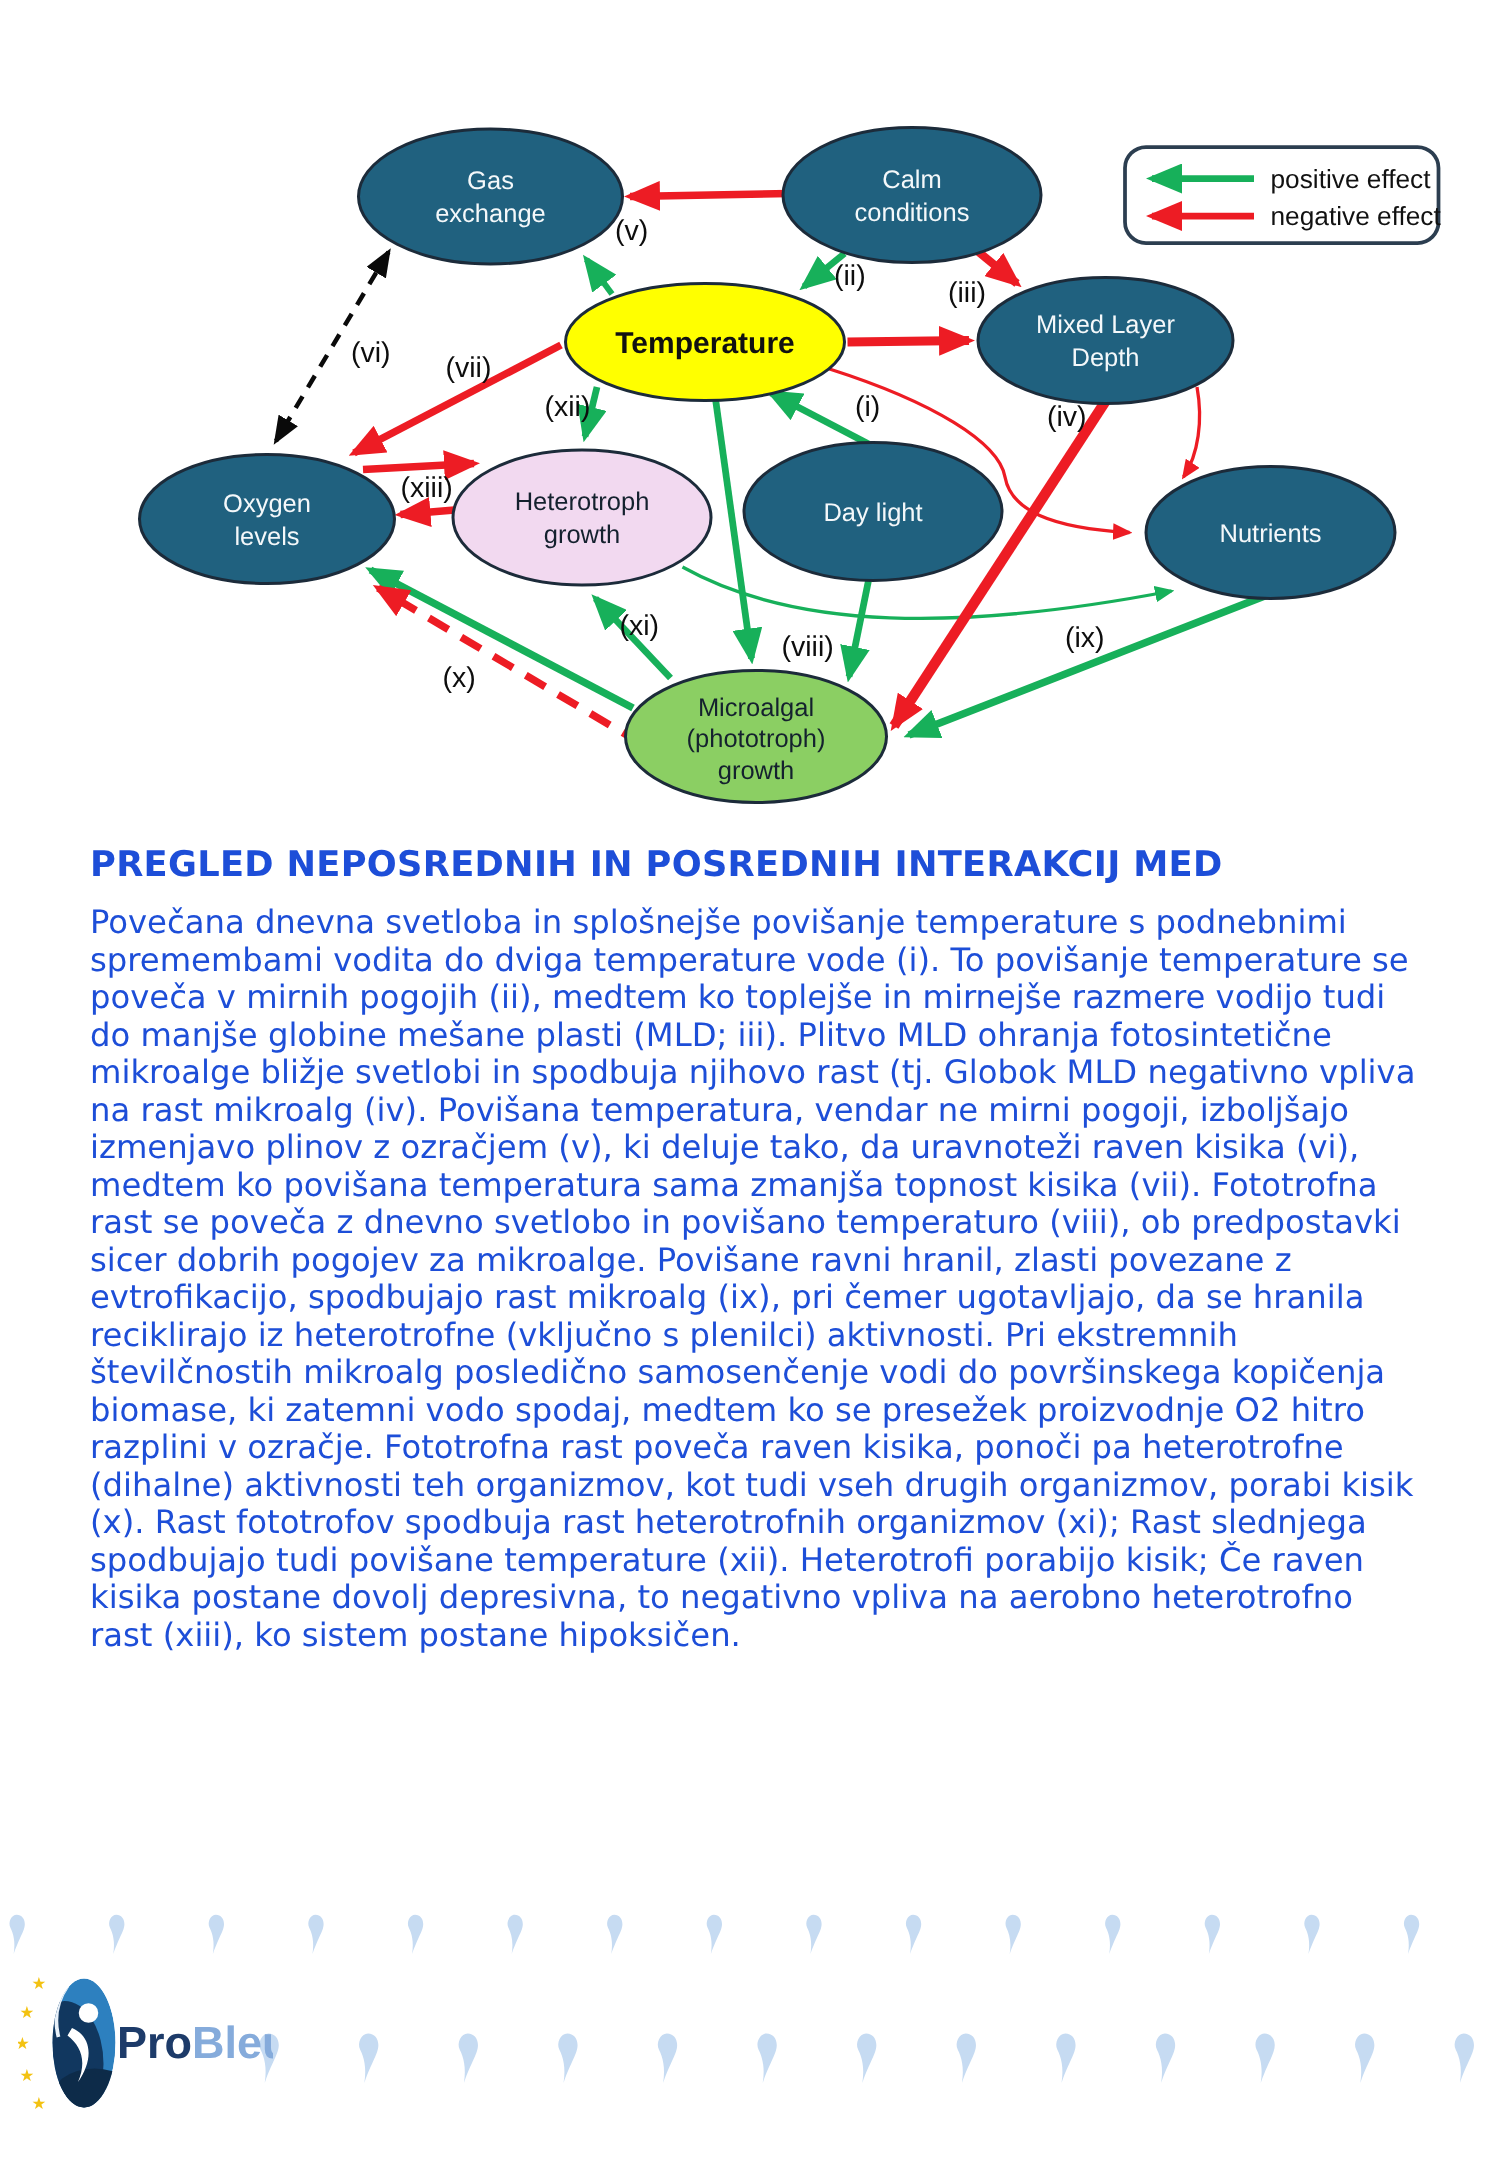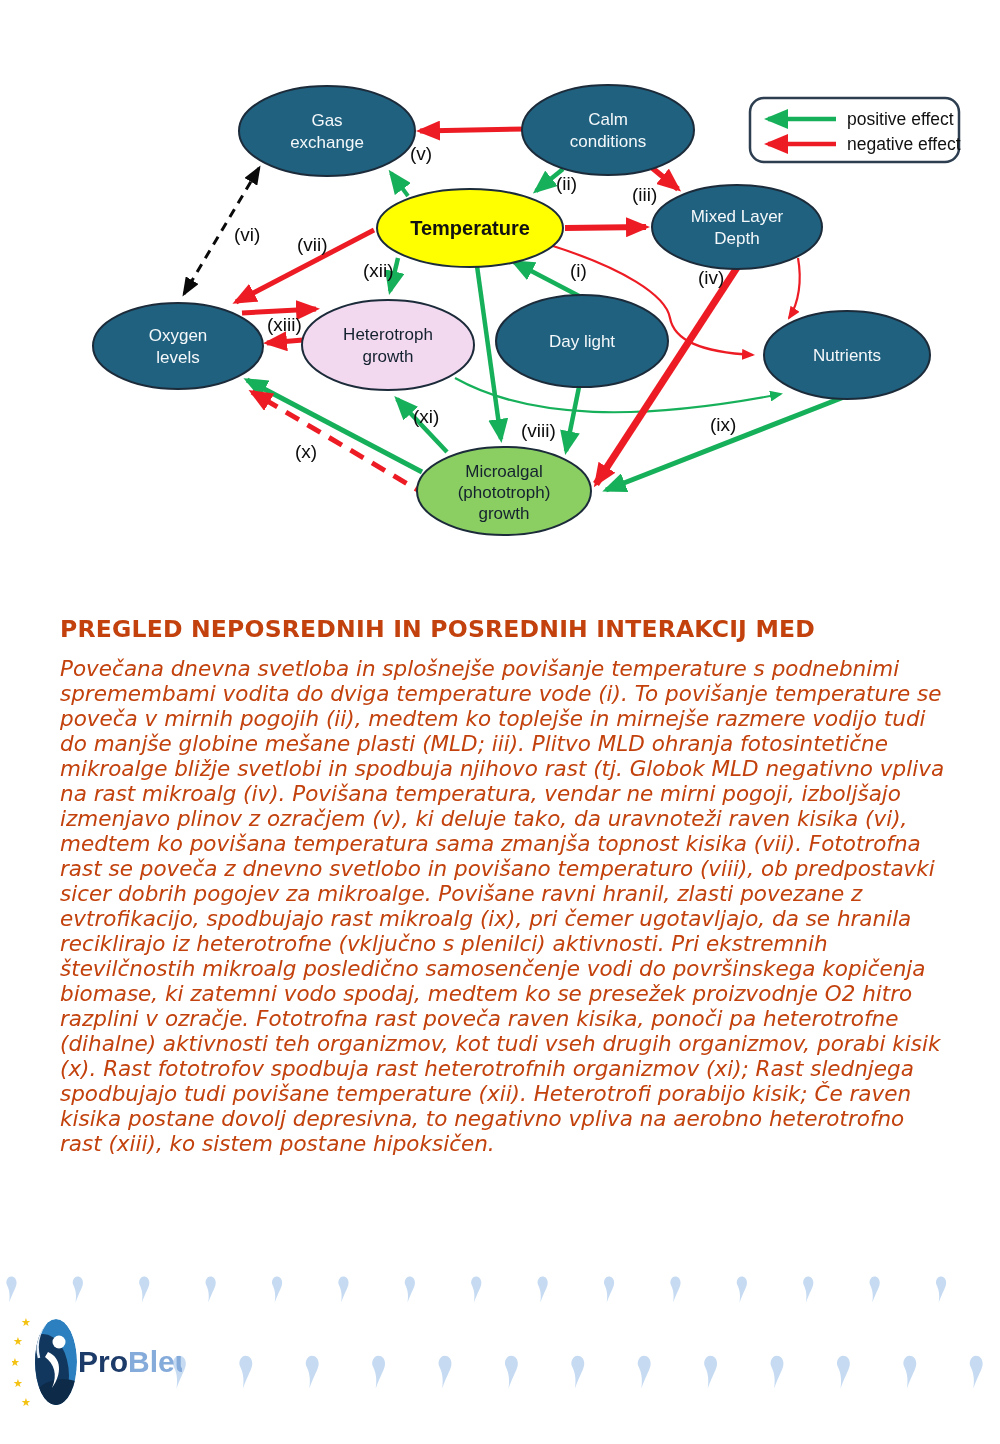--- a/index.html
+++ b/index.html
@@ -7,23 +7,23 @@
         font-family:"DejaVu Sans",sans-serif;}
   svg{display:block;}
   .abs{position:absolute;}
   #diagram{left:0;top:0;}
   .node-label{font-family:"Liberation Sans",sans-serif;font-size:17px;}
   .node-label.light{fill:#f4f8fa;}
   .node-label.dark{fill:#14212e;}
   .temp-label{font-family:"Liberation Sans",sans-serif;font-size:20px;font-weight:600;fill:#111;}
   .rlabel{font-family:"Liberation Sans",sans-serif;font-size:19px;fill:#0d0d0d;}
   .legend-text{font-family:"Liberation Sans",sans-serif;font-size:17.5px;fill:#111;}
-  #article{left:60px;top:616px;width:890px;color:#c2410c;}
+  #article{left:60px;top:563px;width:890px;color:#1d4ed8;}
   #article h1{margin:0;font-size:23.5px;line-height:27px;font-weight:bold;letter-spacing:.2px;}
-  #article p{margin:13px 0 0 0;font-size:21.5px;line-height:25px;font-style:italic;}
+  #article p{margin:13px 0 0 0;font-size:21.5px;line-height:25px;}
   #drops{left:0;top:1270px;}
   #logo{left:12px;top:1312px;}
   .logo-text{font-family:"Liberation Sans",sans-serif;font-size:30px;font-weight:bold;}
 </style>
 </head>
 <body>
 
 <div class="page">
 
   <svg id="diagram" class="abs" width="1000" height="565" viewBox="0 0 1000 565">

